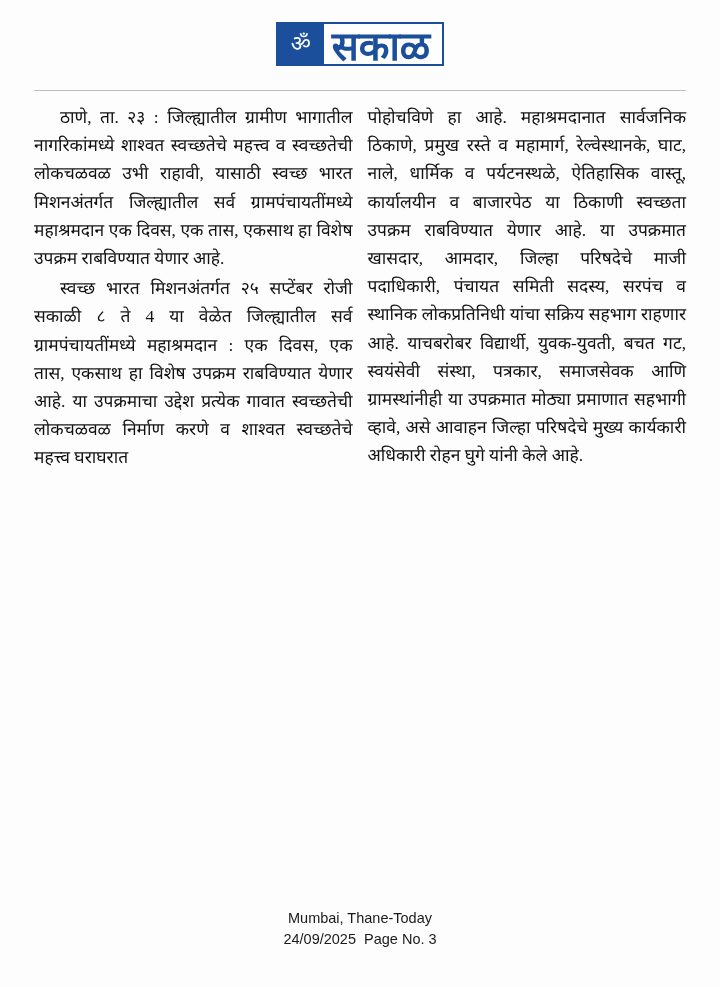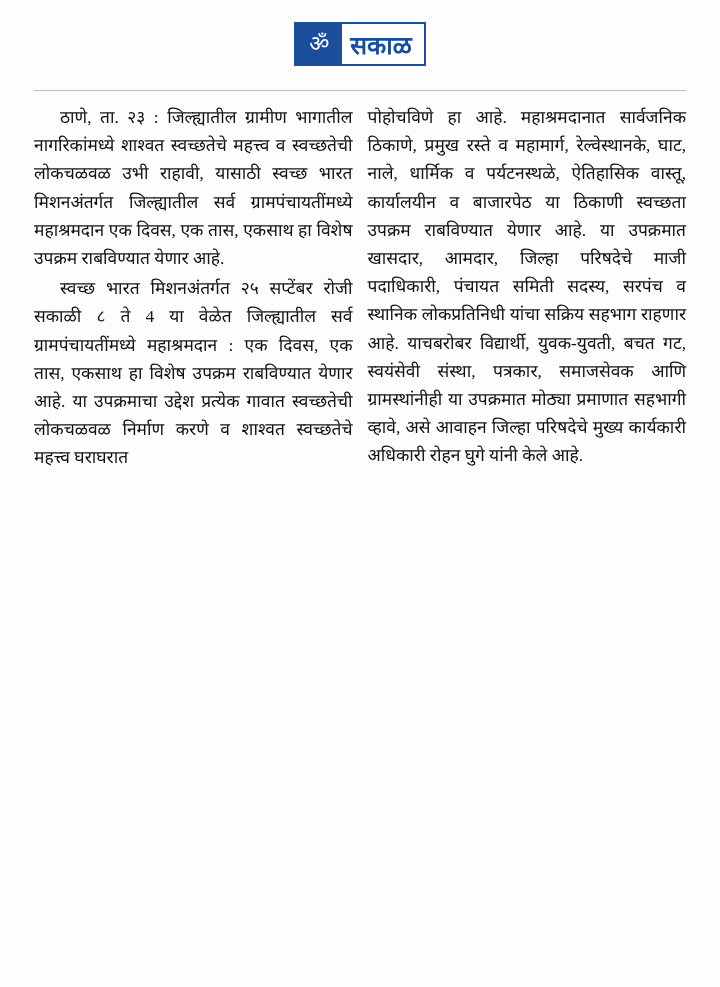--- a/index.html
+++ b/index.html
@@ -46,21 +46,21 @@
     line-height: 36px;
     padding: 0 8px;
     font-family: "DejaVu Sans", sans-serif;
     display: flex;
     align-items: center;
     justify-content: center;
     min-width: 30px;
   }
   .logo-text {
     color: #1b4f9c;
-    font-size: 25px;
+    font-size: 40px;
     font-weight: bold;
     letter-spacing: 0px;
     padding: 0 12px 0 8px;
     display: flex;
     align-items: center;
     font-family: "Liberation Serif", serif;
   }
   
   .headline {
     font-size: 41px;
@@ -128,14 +128,18 @@
   <div class="columns">
     <div class="col">
       <p class="indent">ठाणे, ता. २३ : जिल्ह्यातील ग्रामीण भागातील नागरिकांमध्ये शाश्वत स्वच्छतेचे महत्त्व व स्वच्छतेची लोकचळवळ उभी राहावी, यासाठी स्वच्छ भारत मिशनअंतर्गत जिल्ह्यातील सर्व ग्रामपंचायतींमध्ये महाश्रमदान एक दिवस, एक तास, एकसाथ हा विशेष उपक्रम राबविण्यात येणार आहे.</p>
       <p class="indent">स्वच्छ भारत मिशनअंतर्गत २५ सप्टेंबर रोजी सकाळी ८ ते 4 या वेळेत जिल्ह्यातील सर्व ग्रामपंचायतींमध्ये महाश्रमदान : एक दिवस, एक तास, एकसाथ हा विशेष उपक्रम राबविण्यात येणार आहे. या उपक्रमाचा उद्देश प्रत्येक गावात स्वच्छतेची लोकचळवळ निर्माण करणे व शाश्वत स्वच्छतेचे महत्त्व घराघरात</p>
     </div>
     <div class="col">
       <p>पोहोचविणे हा आहे. महाश्रमदानात सार्वजनिक ठिकाणे, प्रमुख रस्ते व महामार्ग, रेल्वेस्थानके, घाट, नाले, धार्मिक व पर्यटनस्थळे, ऐतिहासिक वास्तू, कार्यालयीन व बाजारपेठ या ठिकाणी स्वच्छता उपक्रम राबविण्यात येणार आहे. या उपक्रमात खासदार, आमदार, जिल्हा परिषदेचे माजी पदाधिकारी, पंचायत समिती सदस्य, सरपंच व स्थानिक लोकप्रतिनिधी यांचा सक्रिय सहभाग राहणार आहे. याचबरोबर विद्यार्थी, युवक-युवती, बचत गट, स्वयंसेवी संस्था, पत्रकार, समाजसेवक आणि ग्रामस्थांनीही या उपक्रमात मोठ्या प्रमाणात सहभागी व्हावे, असे आवाहन जिल्हा परिषदेचे मुख्य कार्यकारी अधिकारी रोहन घुगे यांनी केले आहे.</p>
     </div>
   </div>
 
+  <div class="footer">
+    <div>Mumbai, Thane-Today</div>
+    <div>24/09/2025  Page No. 3</div>
+  </div>
 
 </div>
 
 </body></html>

